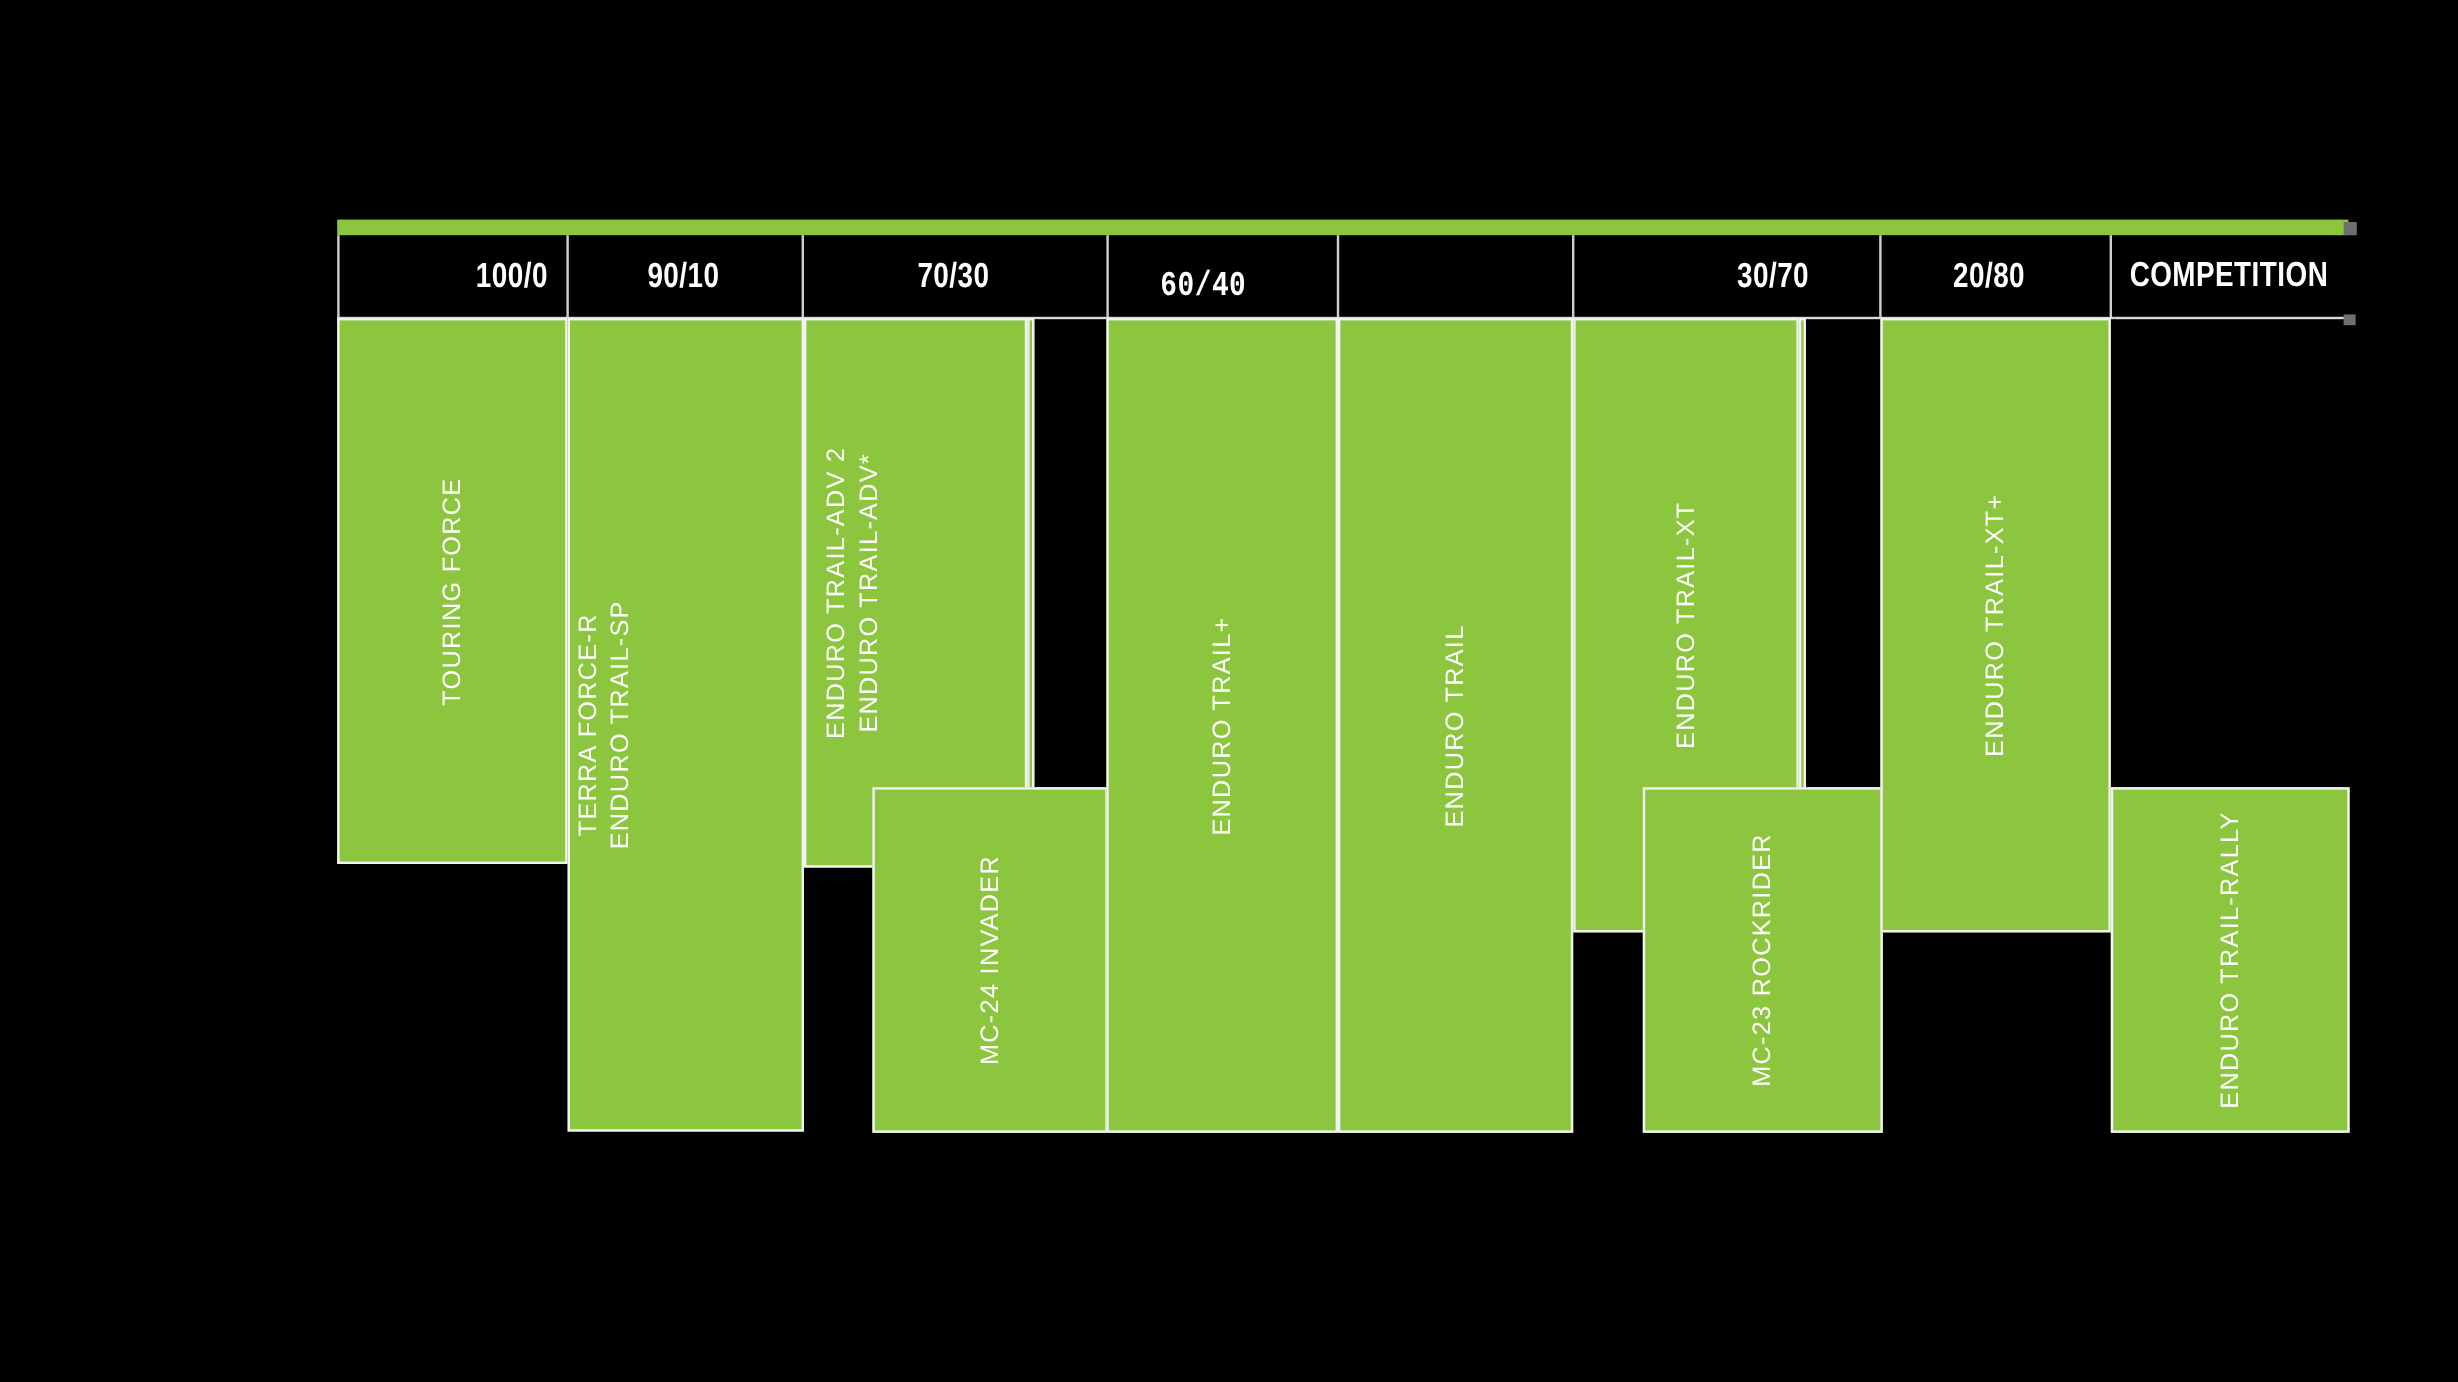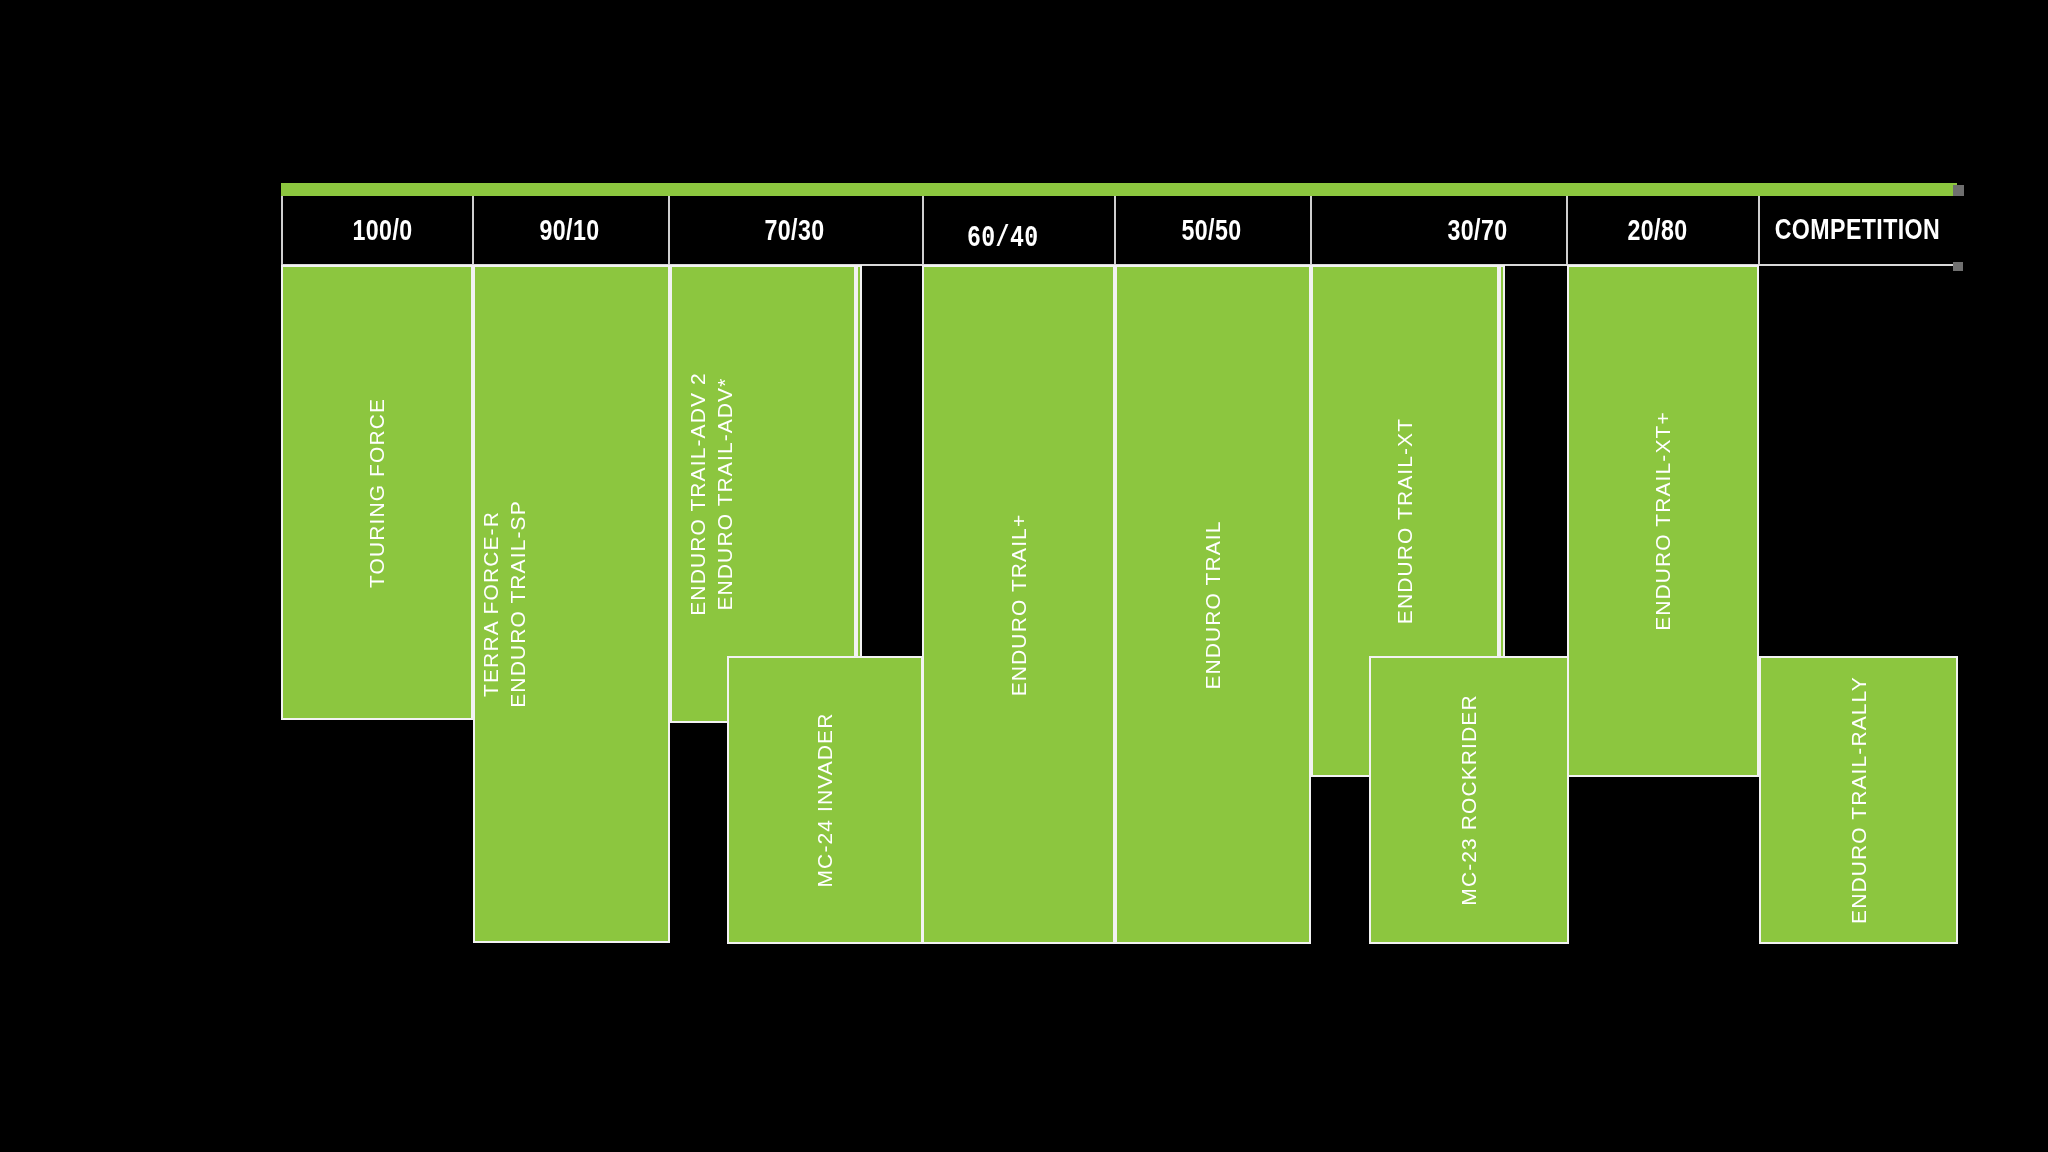--- a/index.html
+++ b/index.html
@@ -62,34 +62,31 @@
 
     <div class="hdr-div" style="left:0px;top:0px;height:69px;"></div>
     <div class="hdr-div" style="left:191px;top:0px;height:69px;"></div>
     <div class="hdr-div" style="left:387px;top:0px;height:69px;"></div>
     <div class="hdr-div" style="left:641px;top:0px;height:69px;"></div>
     <div class="hdr-div" style="left:833px;top:0px;height:69px;"></div>
     <div class="hdr-div" style="left:1029px;top:0px;height:69px;"></div>
     <div class="hdr-div" style="left:1285px;top:0px;height:69px;"></div>
     <div class="hdr-div" style="left:1477px;top:0px;height:69px;"></div>
 
-    <div class="hdr-cell" style="left:0px;top:0px;width:203px;height:69px;">
+    <div class="hdr-cell" style="left:0px;top:0px;width:203px;height:69px;padding-left:44px;">
       <span>100/0</span>
     </div>
     <div class="hdr-cell" style="left:191px;top:0px;width:196px;height:69px;justify-content:center;">
       <span>90/10</span>
     </div>
     <div class="hdr-cell" style="left:387px;top:0px;width:254px;height:69px;">
       <span>70/30</span>
     </div>
     <div class="hdr-cell" style="left:626px;top:0px;width:192px;height:85px;font-family:Liberation Mono, monospace;">
       <span>60/40</span>
-    </div>
-    <div class="hdr-cell" style="left:833px;top:0px;width:196px;height:69px;">
-      <span>50/50</span>
     </div>
     <div class="hdr-cell" style="left:1029px;top:0px;width:256px;height:69px;padding-left:40px;">
       <span>30/70</span>
     </div>
     <div class="hdr-cell" style="left:1281px;top:0px;width:192px;height:69px;">
       <span>20/80</span>
     </div>
     <div class="hdr-cell" style="left:1477px;top:0px;width:199px;height:66px;">
       <span>COMPETITION</span>
     </div>

